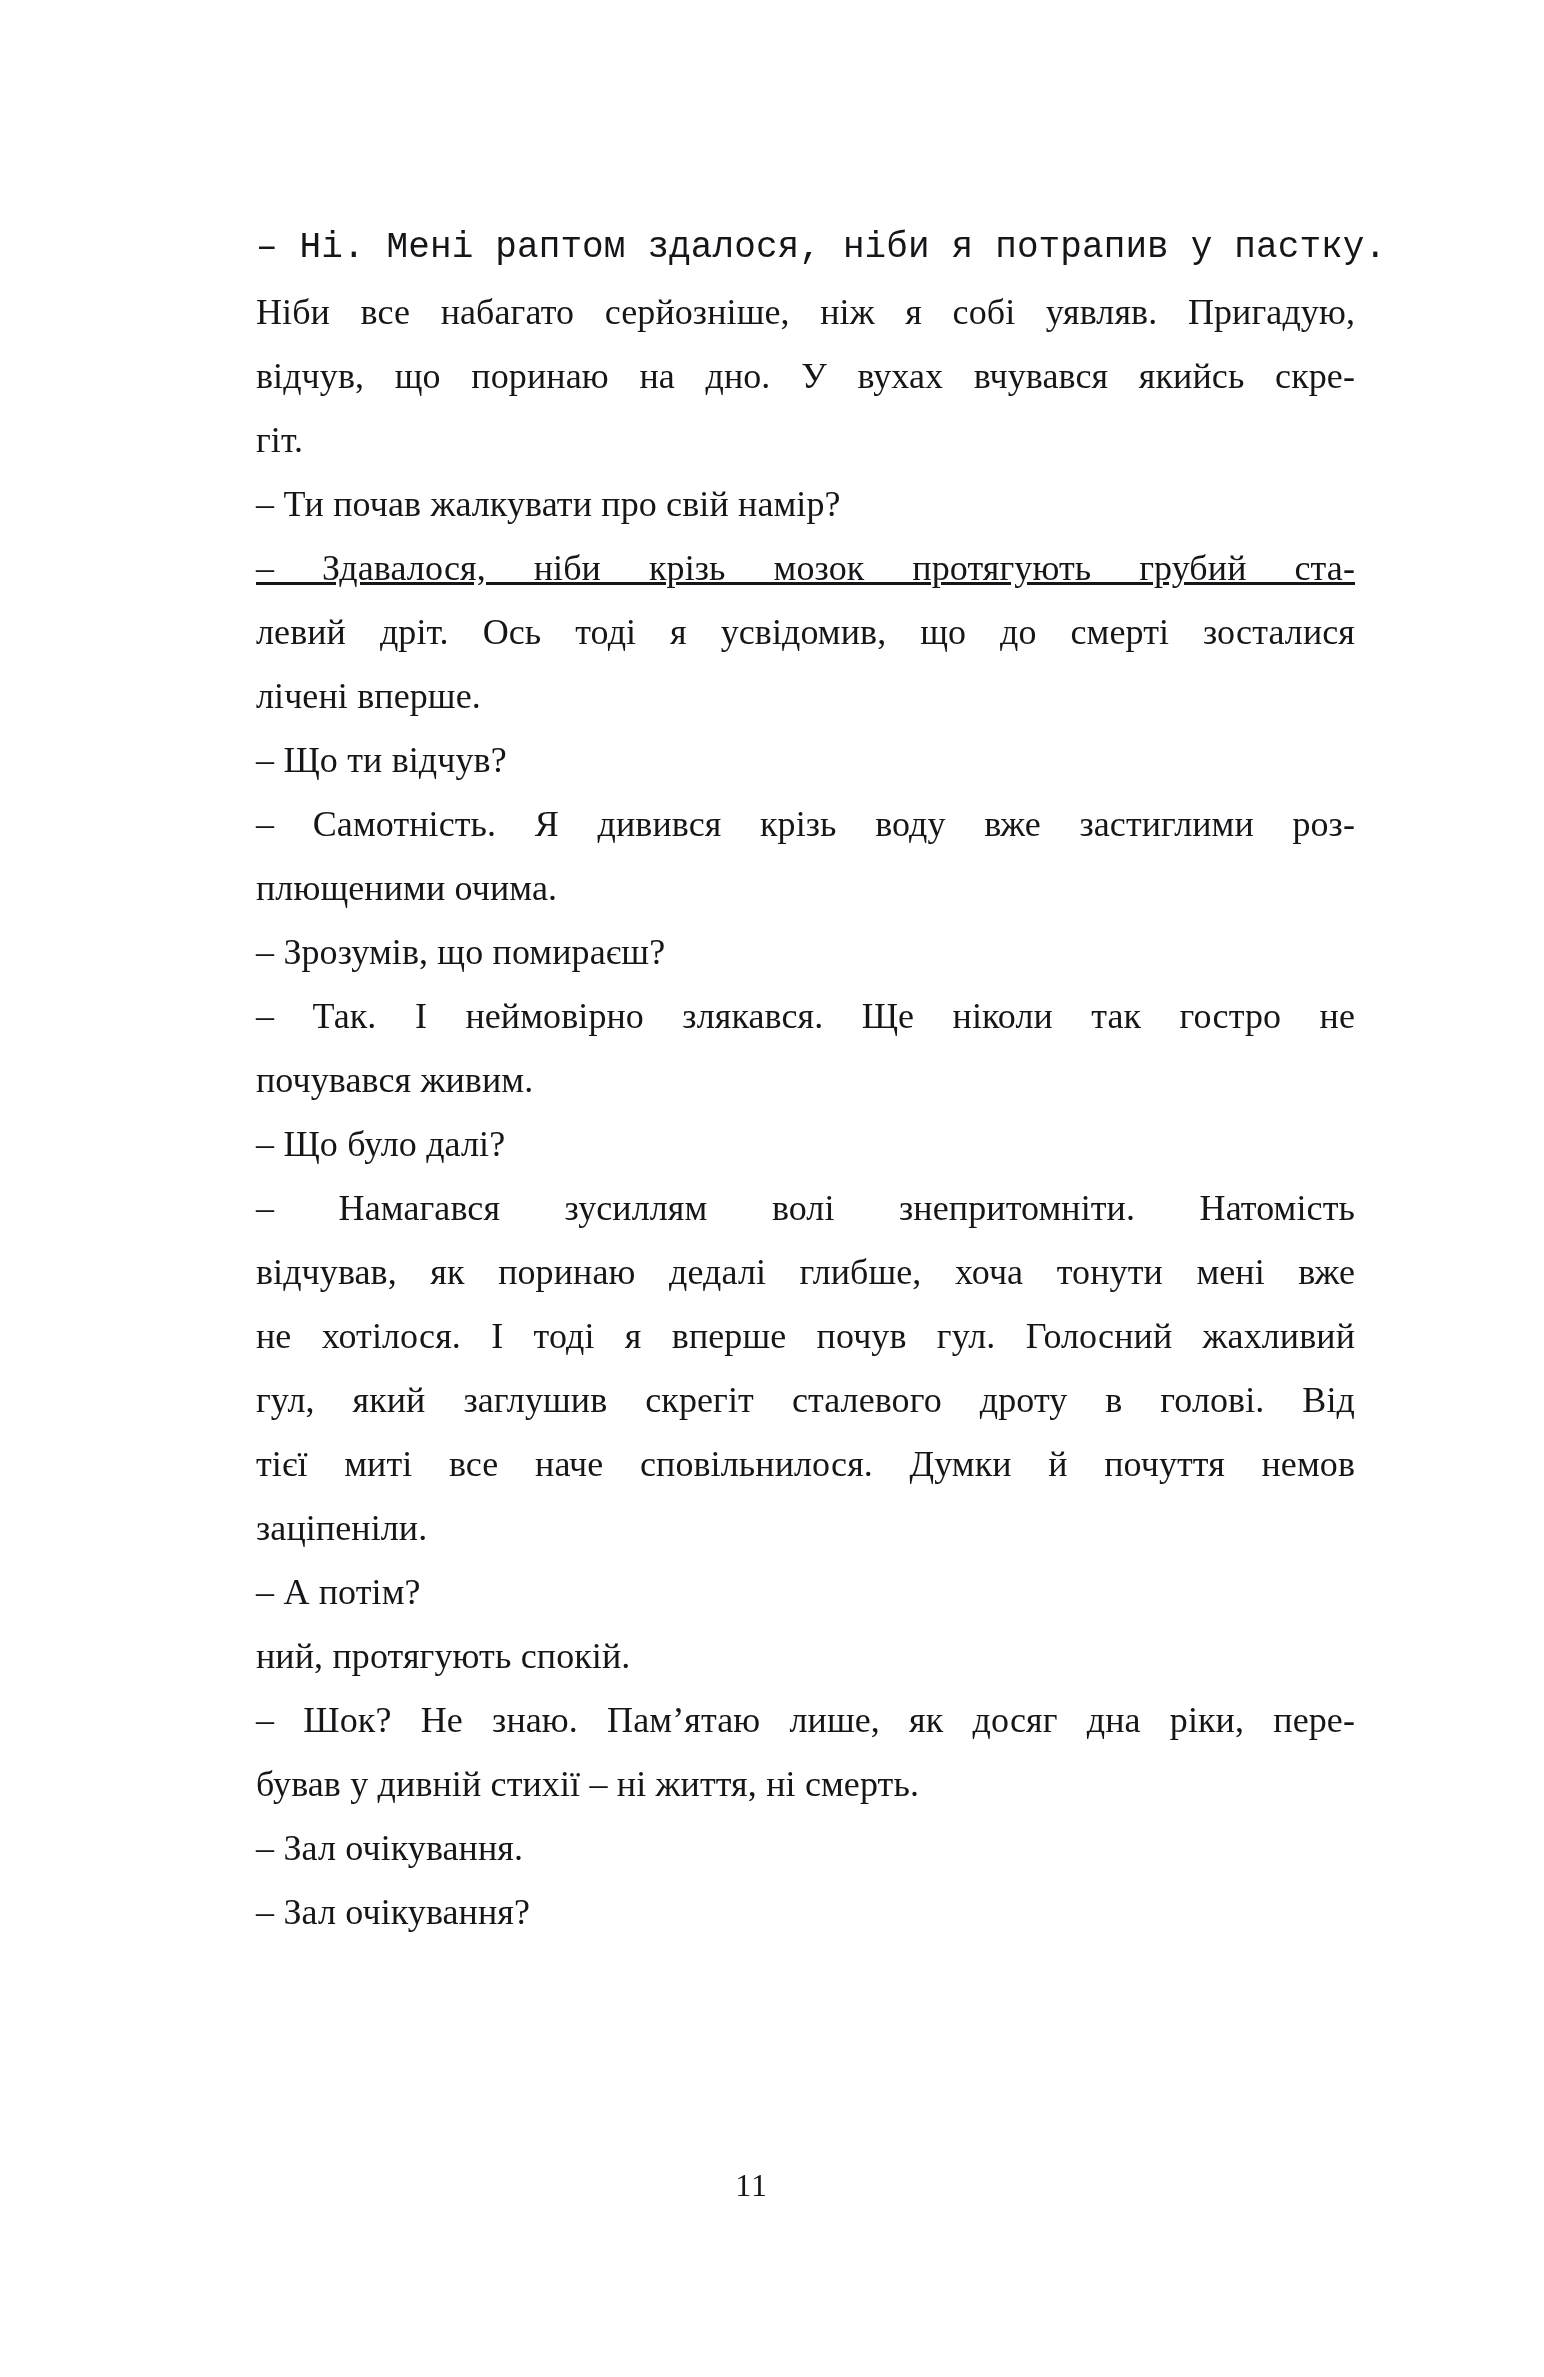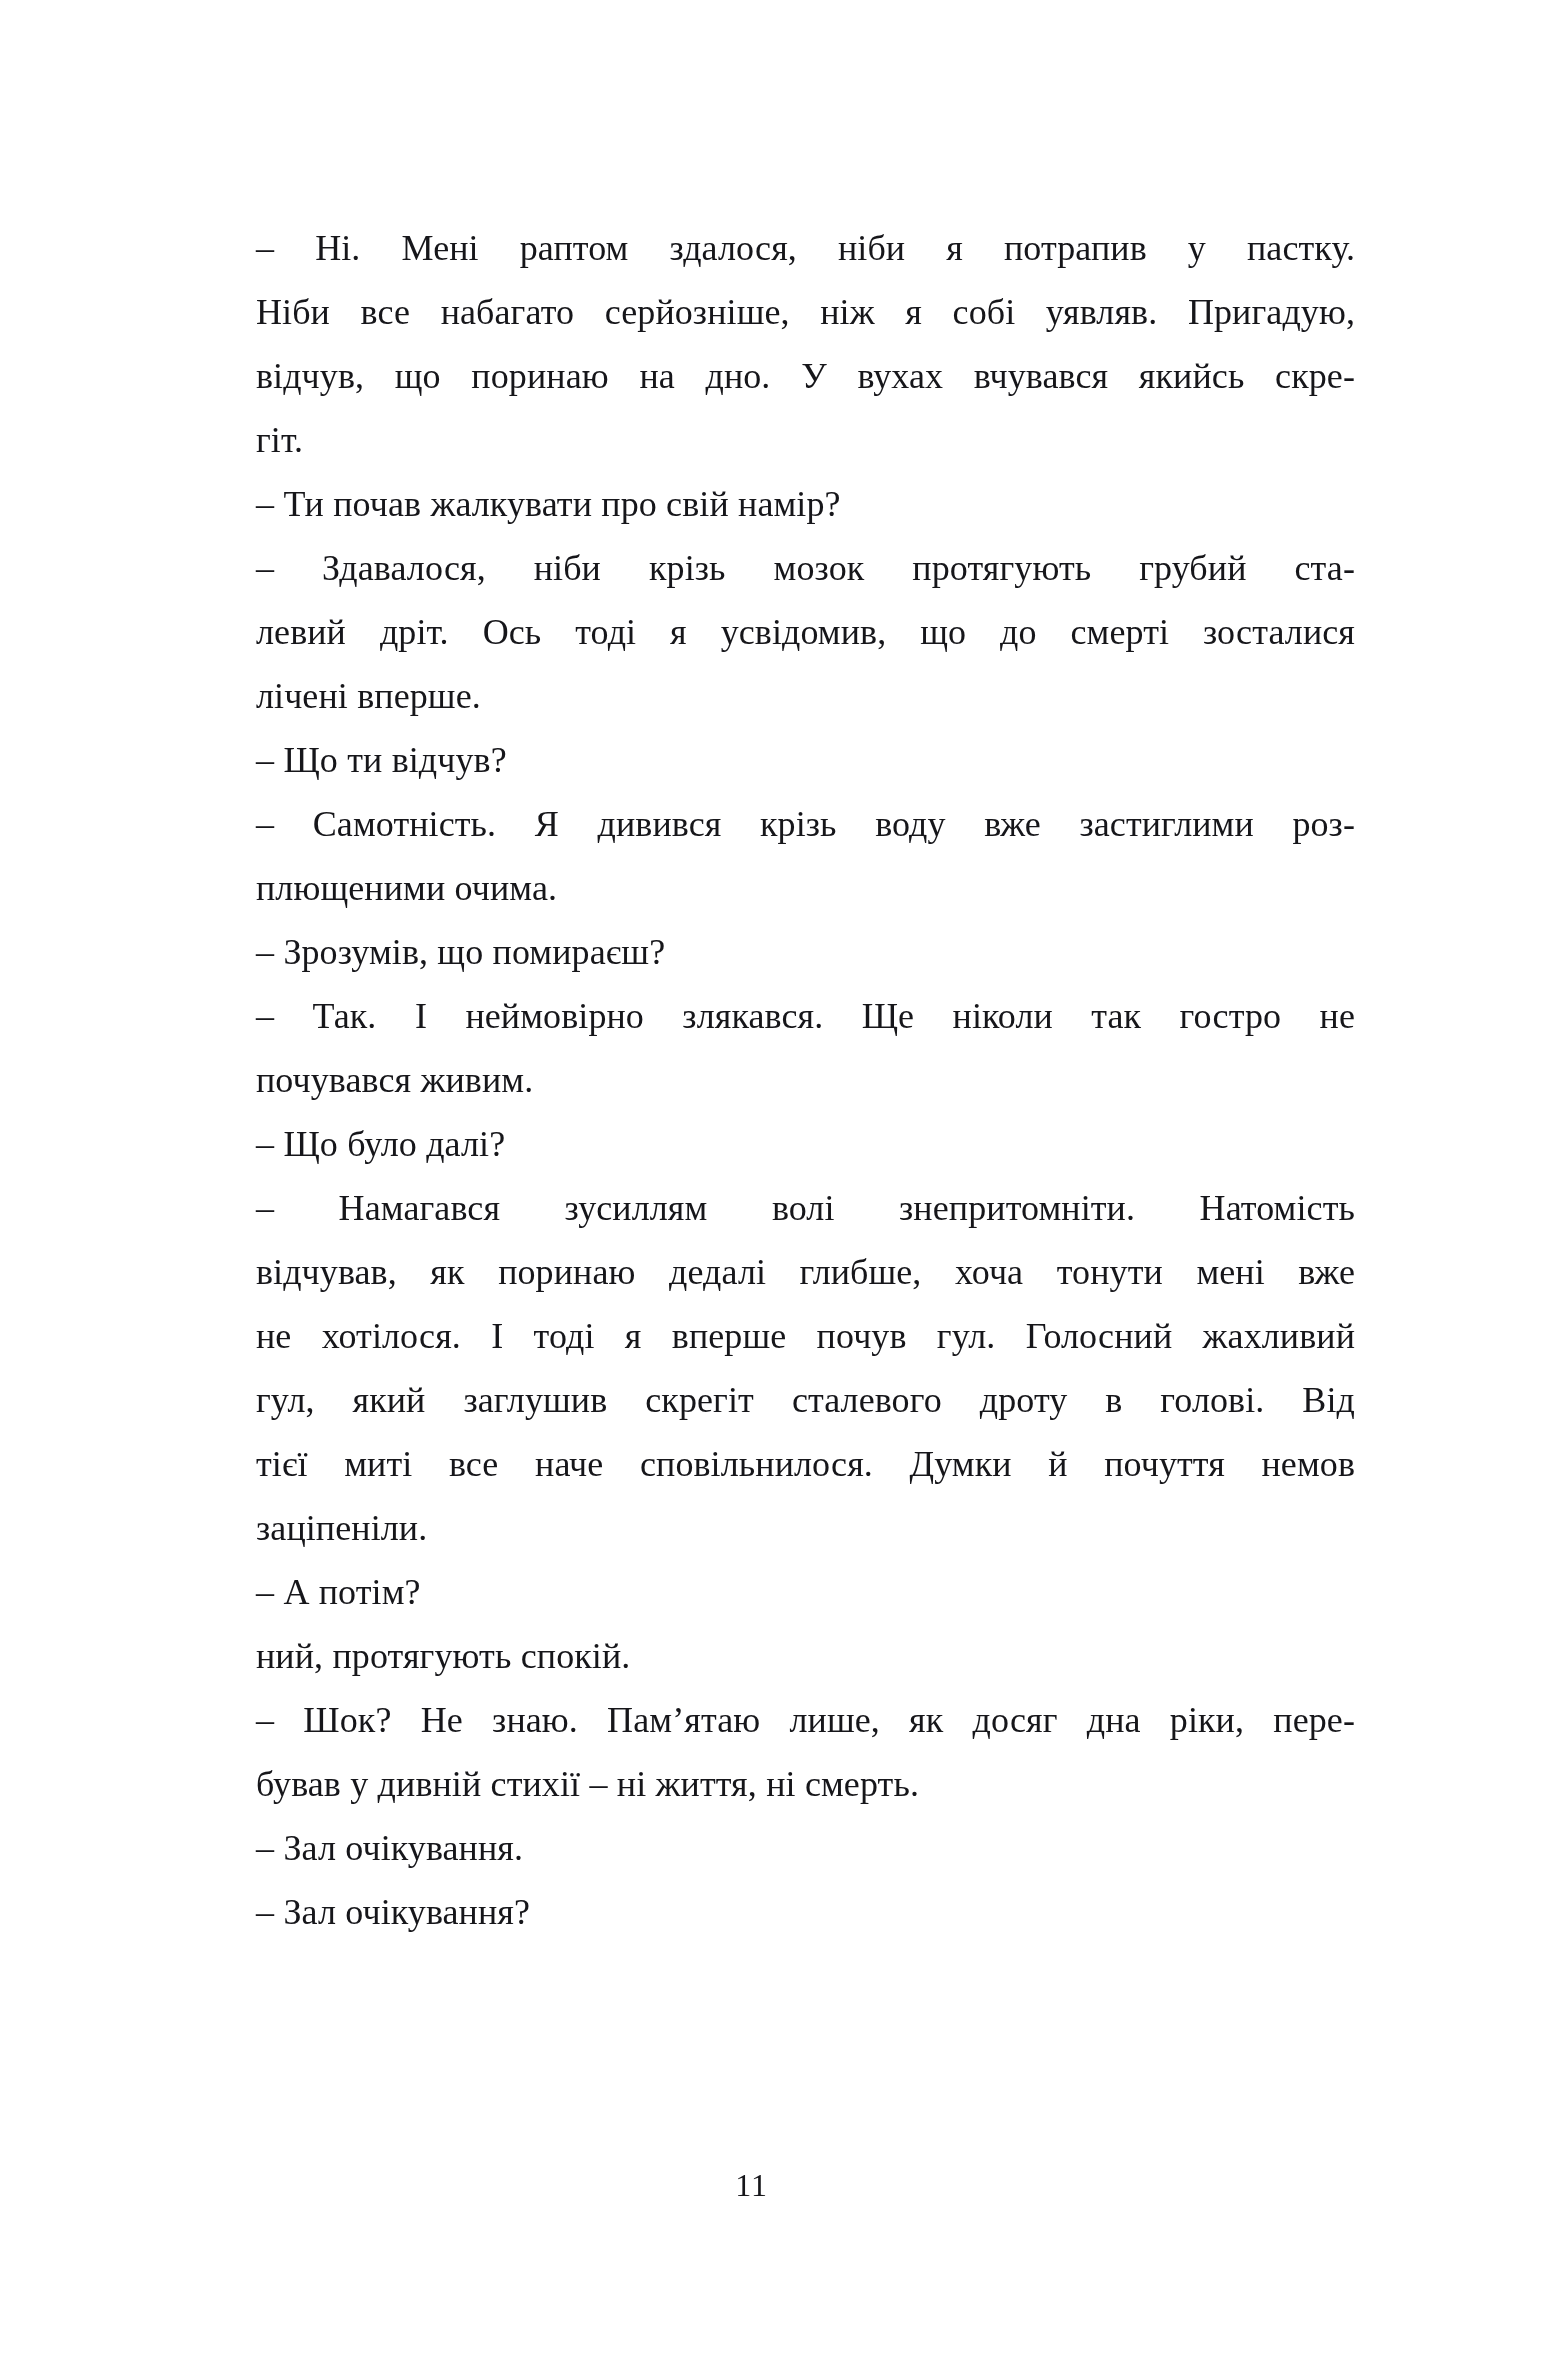--- a/index.html
+++ b/index.html
@@ -58,30 +58,30 @@
     color: #16161a;
     letter-spacing: 0.8px;
   }
 </style>
 </head>
 <body>
 
 <div class="page">
   <div class="text-block" id="text-block">
       <p class="para">
-        <span class="ln" style="text-indent: 69px;">– Ні. Мені раптом здалося, ніби я потрапив у пастку.</span>
+        <span class="ln" style="text-indent: 69px; font-family: Liberation Mono, monospace;">– Ні. Мені раптом здалося, ніби я потрапив у пастку.</span>
         <span class="ln">Ніби все набагато серйозніше, ніж я собі уявляв. Пригадую,</span>
         <span class="ln">відчув, що поринаю на дно. У вухах вчувався якийсь скре-</span>
         <span class="ln final">гіт.</span>
       </p>
       <p class="para">
         <span class="ln final" style="text-indent: 69px;">– Ти почав жалкувати про свій намір?</span>
       </p>
       <p class="para">
-        <span class="ln" style="text-indent: 69px;">– Здавалося, ніби крізь мозок протягують грубий ста-</span>
+        <span class="ln" style="text-indent: 69px; text-decoration: underline;">– Здавалося, ніби крізь мозок протягують грубий ста-</span>
         <span class="ln">левий дріт. Ось тоді я усвідомив, що до смерті зосталися</span>
         <span class="ln final">лічені вперше.</span>
       </p>
       <p class="para">
         <span class="ln final" style="text-indent: 69px;">– Що ти відчув?</span>
       </p>
       <p class="para">
         <span class="ln" style="text-indent: 69px;">– Самотність. Я дивився крізь воду вже застиглими роз-</span>
         <span class="ln final">плющеними очима.</span>
       </p>

